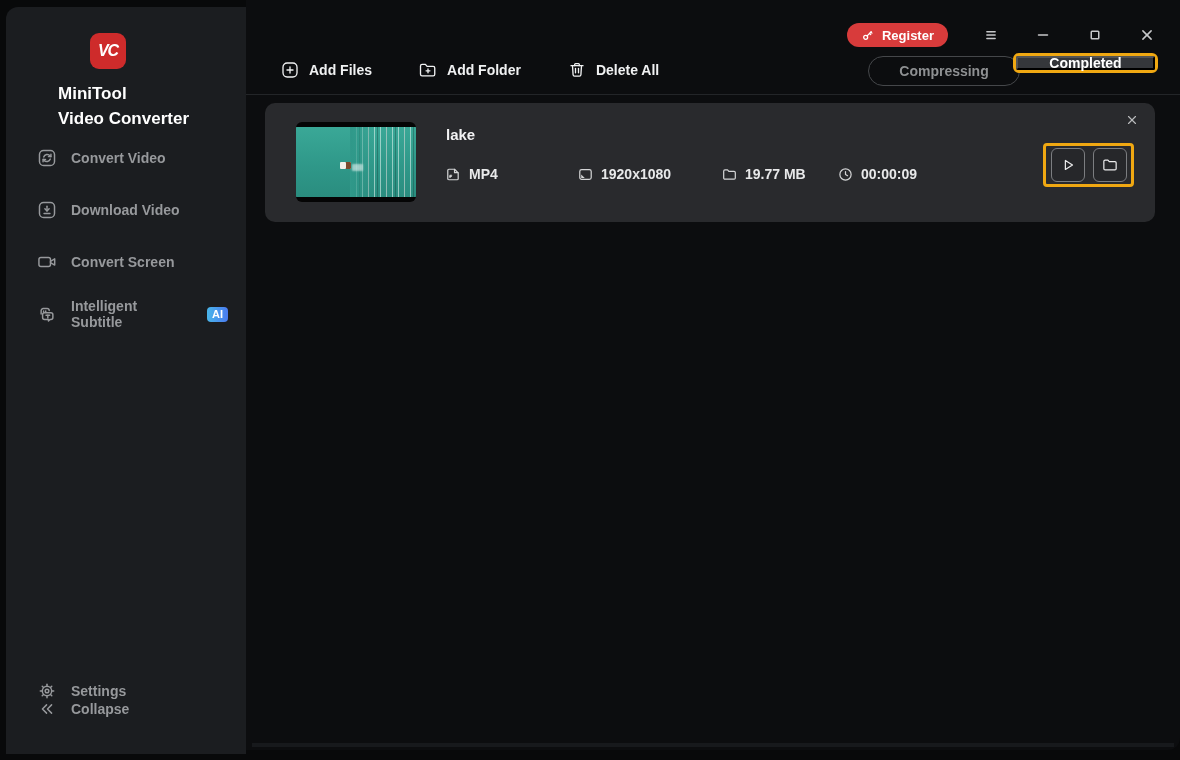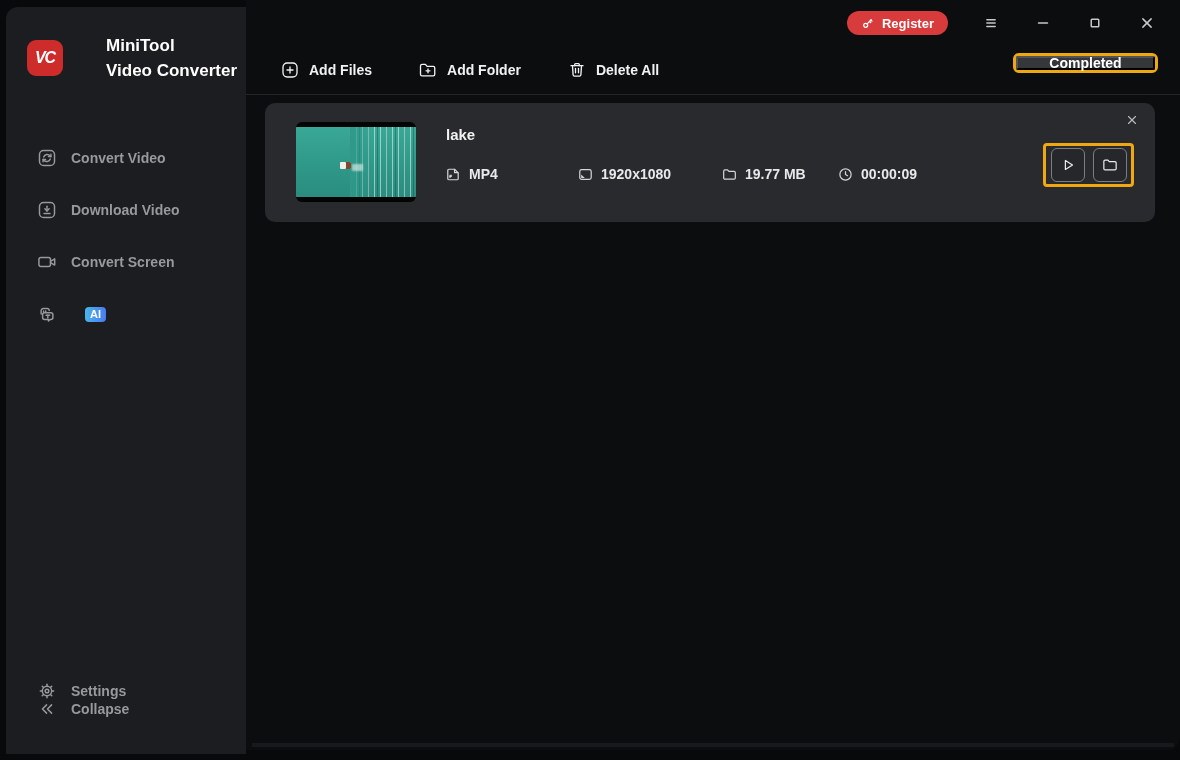--- a/index.html
+++ b/index.html
@@ -3,21 +3,21 @@
 <meta charset="utf-8">
 <style>
   * { margin:0; padding:0; box-sizing:border-box; }
   html,body { width:1180px; height:760px; background:#08090a; overflow:hidden;
               font-family:"Liberation Sans", sans-serif; }
   .window { position:relative; width:1180px; height:760px; background:#08090a; }
 
   
   .sidebar { position:absolute; left:6px; top:7px; width:240px; height:747px;
              background:#1b1d20; border-radius:12px 0 0 0; }
-  .brand { position:absolute; left:21px; top:26px; display:flex; gap:12px; align-items:center; }
+  .brand { position:absolute; left:21px; top:26px; display:flex; gap:12px; align-items:center;flex-direction:column; }
   .logo { width:36px; height:36px; background:#ce2b2b; border-radius:9px;
           display:flex; align-items:center; justify-content:center;
           color:#fff; font-size:16px; font-weight:800; font-style:italic; letter-spacing:-1px; }
   .brand-text { color:#ffffff; font-size:17px; font-weight:700; line-height:25px;margin-left:31px; }
   .menu { position:absolute; left:18px; top:131px; width:204px;
           display:flex; flex-direction:column; gap:12px; }
   .mi { height:40px; border-radius:8px; display:flex; align-items:center;
         padding-left:12px; gap:13px; color:#97999c; font-size:14px; font-weight:700; cursor:default; }
   .mi.active { background:#37393d; color:#f2f2f3; }
   .mi .icn { width:22px; height:22px; display:inline-flex; flex:none; }
@@ -26,21 +26,21 @@
               color:#fff; font-size:11px; font-weight:800; }
   .side-footer-item { position:absolute; left:18px; width:204px; }
 
   
   .main { position:absolute; left:246px; top:0; width:934px; height:750px;
           background:#0c0d0f; border-radius:0 0 12px 0; }
   .bottom-strip { position:absolute; left:6px; right:6px; bottom:3px; height:4px;
                   background:#17191c; }
 
   
-  .titlebar-right { position:absolute; right:24px; top:0; height:46px;
+  .titlebar-right { position:absolute; right:24px; top:12px; height:46px;
                     display:flex; align-items:center; gap:34px; }
   .register { height:24px; padding:0 14px; border-radius:12px; background:#d83b3b;
               display:flex; align-items:center; gap:7px; color:#fff;
               font-size:13px; font-weight:700; cursor:pointer; border:none; }
   .winbtn { width:18px; height:18px; display:flex; align-items:center; justify-content:center;
             color:#c7c8ca; background:none; border:none; cursor:pointer; }
 
   
   .toolbar { position:absolute; left:0; right:0; top:46px; height:49px;
              border-bottom:1px solid #232528; }
@@ -149,20 +149,21 @@
         <span class="icn">
           <svg class="s" viewBox="0 0 24 24">
               <path d="M5.6 12V8.3a2.2 2.2 0 0 1 2.2-2.2h4.4a2.2 2.2 0 0 1 2.2 2.1"></path>
               <path d="M8.3 8.6v1.5"></path>
               <path d="M10.6 8.6v1.5"></path>
               <path d="M9.4 10.6h6.8a2.2 2.2 0 0 1 2.2 2.2v3a2.2 2.2 0 0 1-2.2 2.2h-.9l-1.7 1.6v-1.6h-4.2a2.2 2.2 0 0 1-2.2-2.2v-3a2.2 2.2 0 0 1 2.2-2.2z"></path>
               <path d="M10.9 13.4h4"></path>
               <path d="M12.9 13.4v2.9"></path>
             </svg>
         </span>
+        <span>Intelligent Subtitle</span>
         <span class="badge-ai">AI</span>
       </div>
     </div>
 
     <div class="mi side-footer-item" style="top:664px;">
       <span class="icn">
         <svg class="s" viewBox="0 0 24 24">
             <circle cx="12" cy="12" r="5.1"></circle>
             <circle cx="12" cy="12" r="2"></circle>
             <path d="M17.4 12h1.9"></path>
@@ -257,20 +258,23 @@
                 <path d="M6.6 6.8l.7 10.9c.1.9.8 1.6 1.7 1.6h6c.9 0 1.6-.7 1.7-1.6l.7-10.9"></path>
                 <path d="M10.2 10.2v5.2"></path>
                 <path d="M13.8 10.2v5.2"></path>
               </svg>
           </span>
           <span>Delete All</span>
         </button>
       </div>
 
       <div class="tabs">
+        <button class="tab-compressing">
+          <span>Compressing</span>
+        </button>
         <div class="tab-completed-hl">
           <button class="tab-completed">
             <span>Completed</span>
           </button>
         </div>
       </div>
     </div>
 
     <div class="card">
       <div class="thumb">

